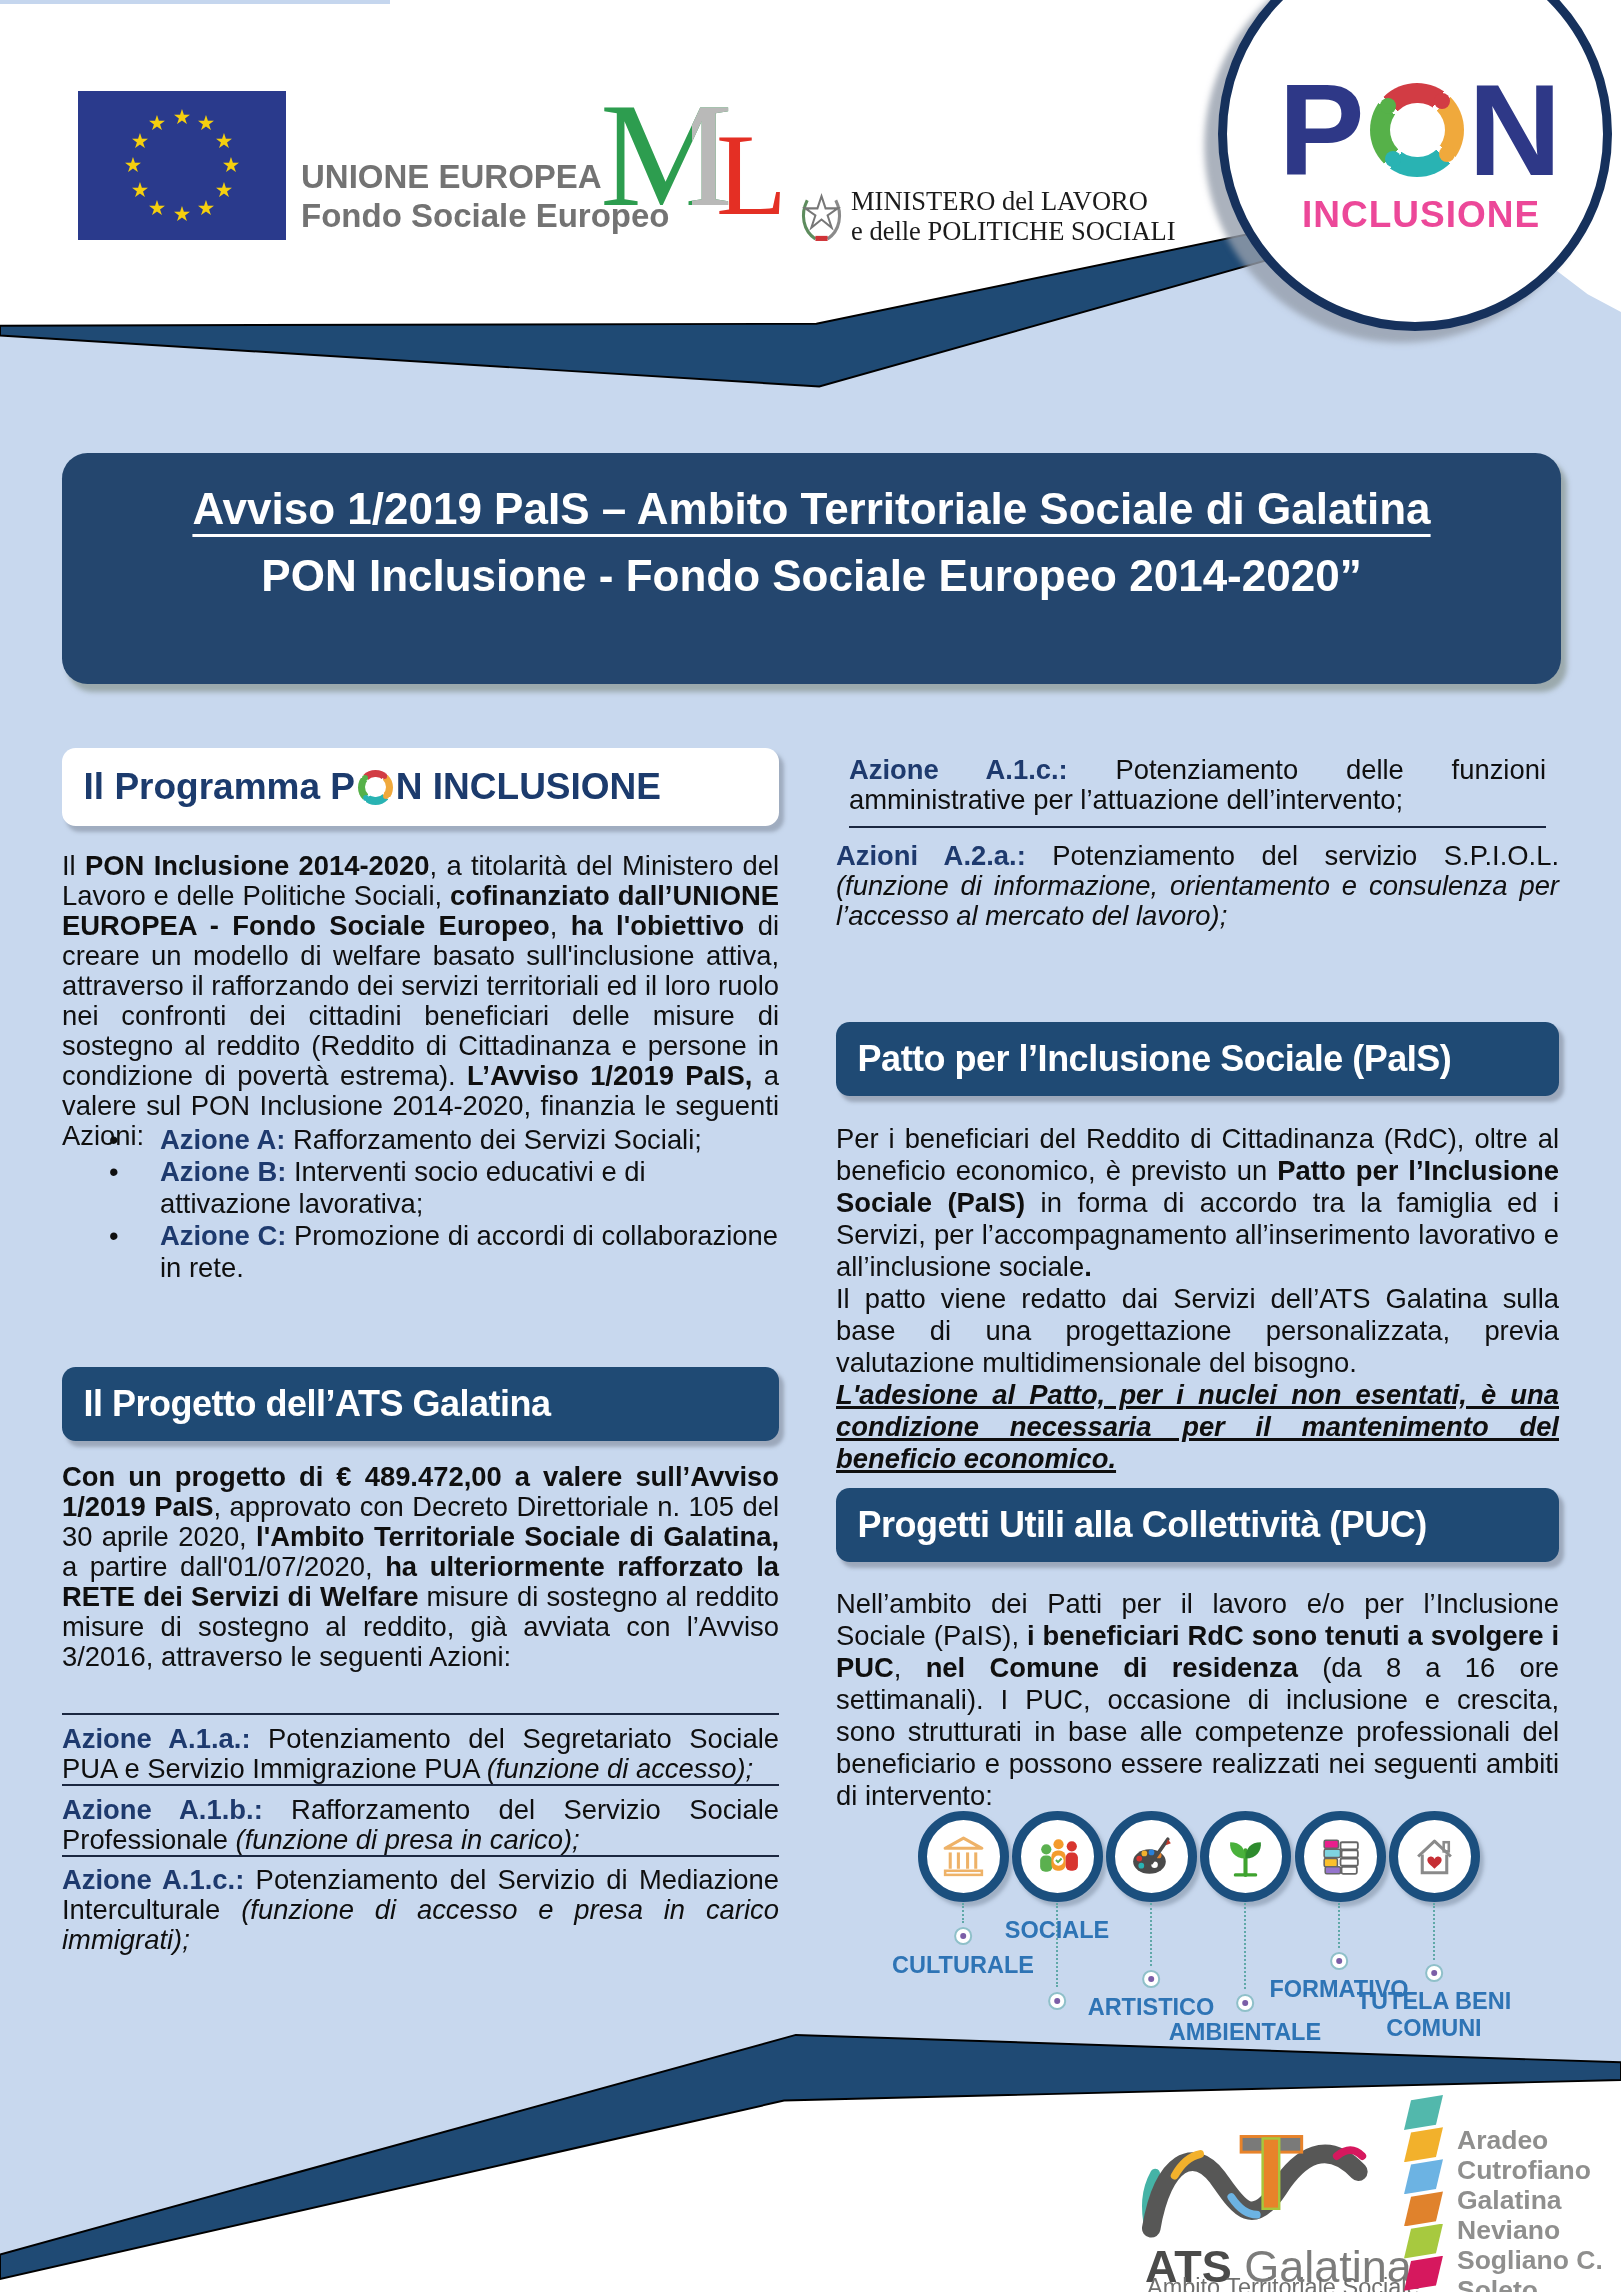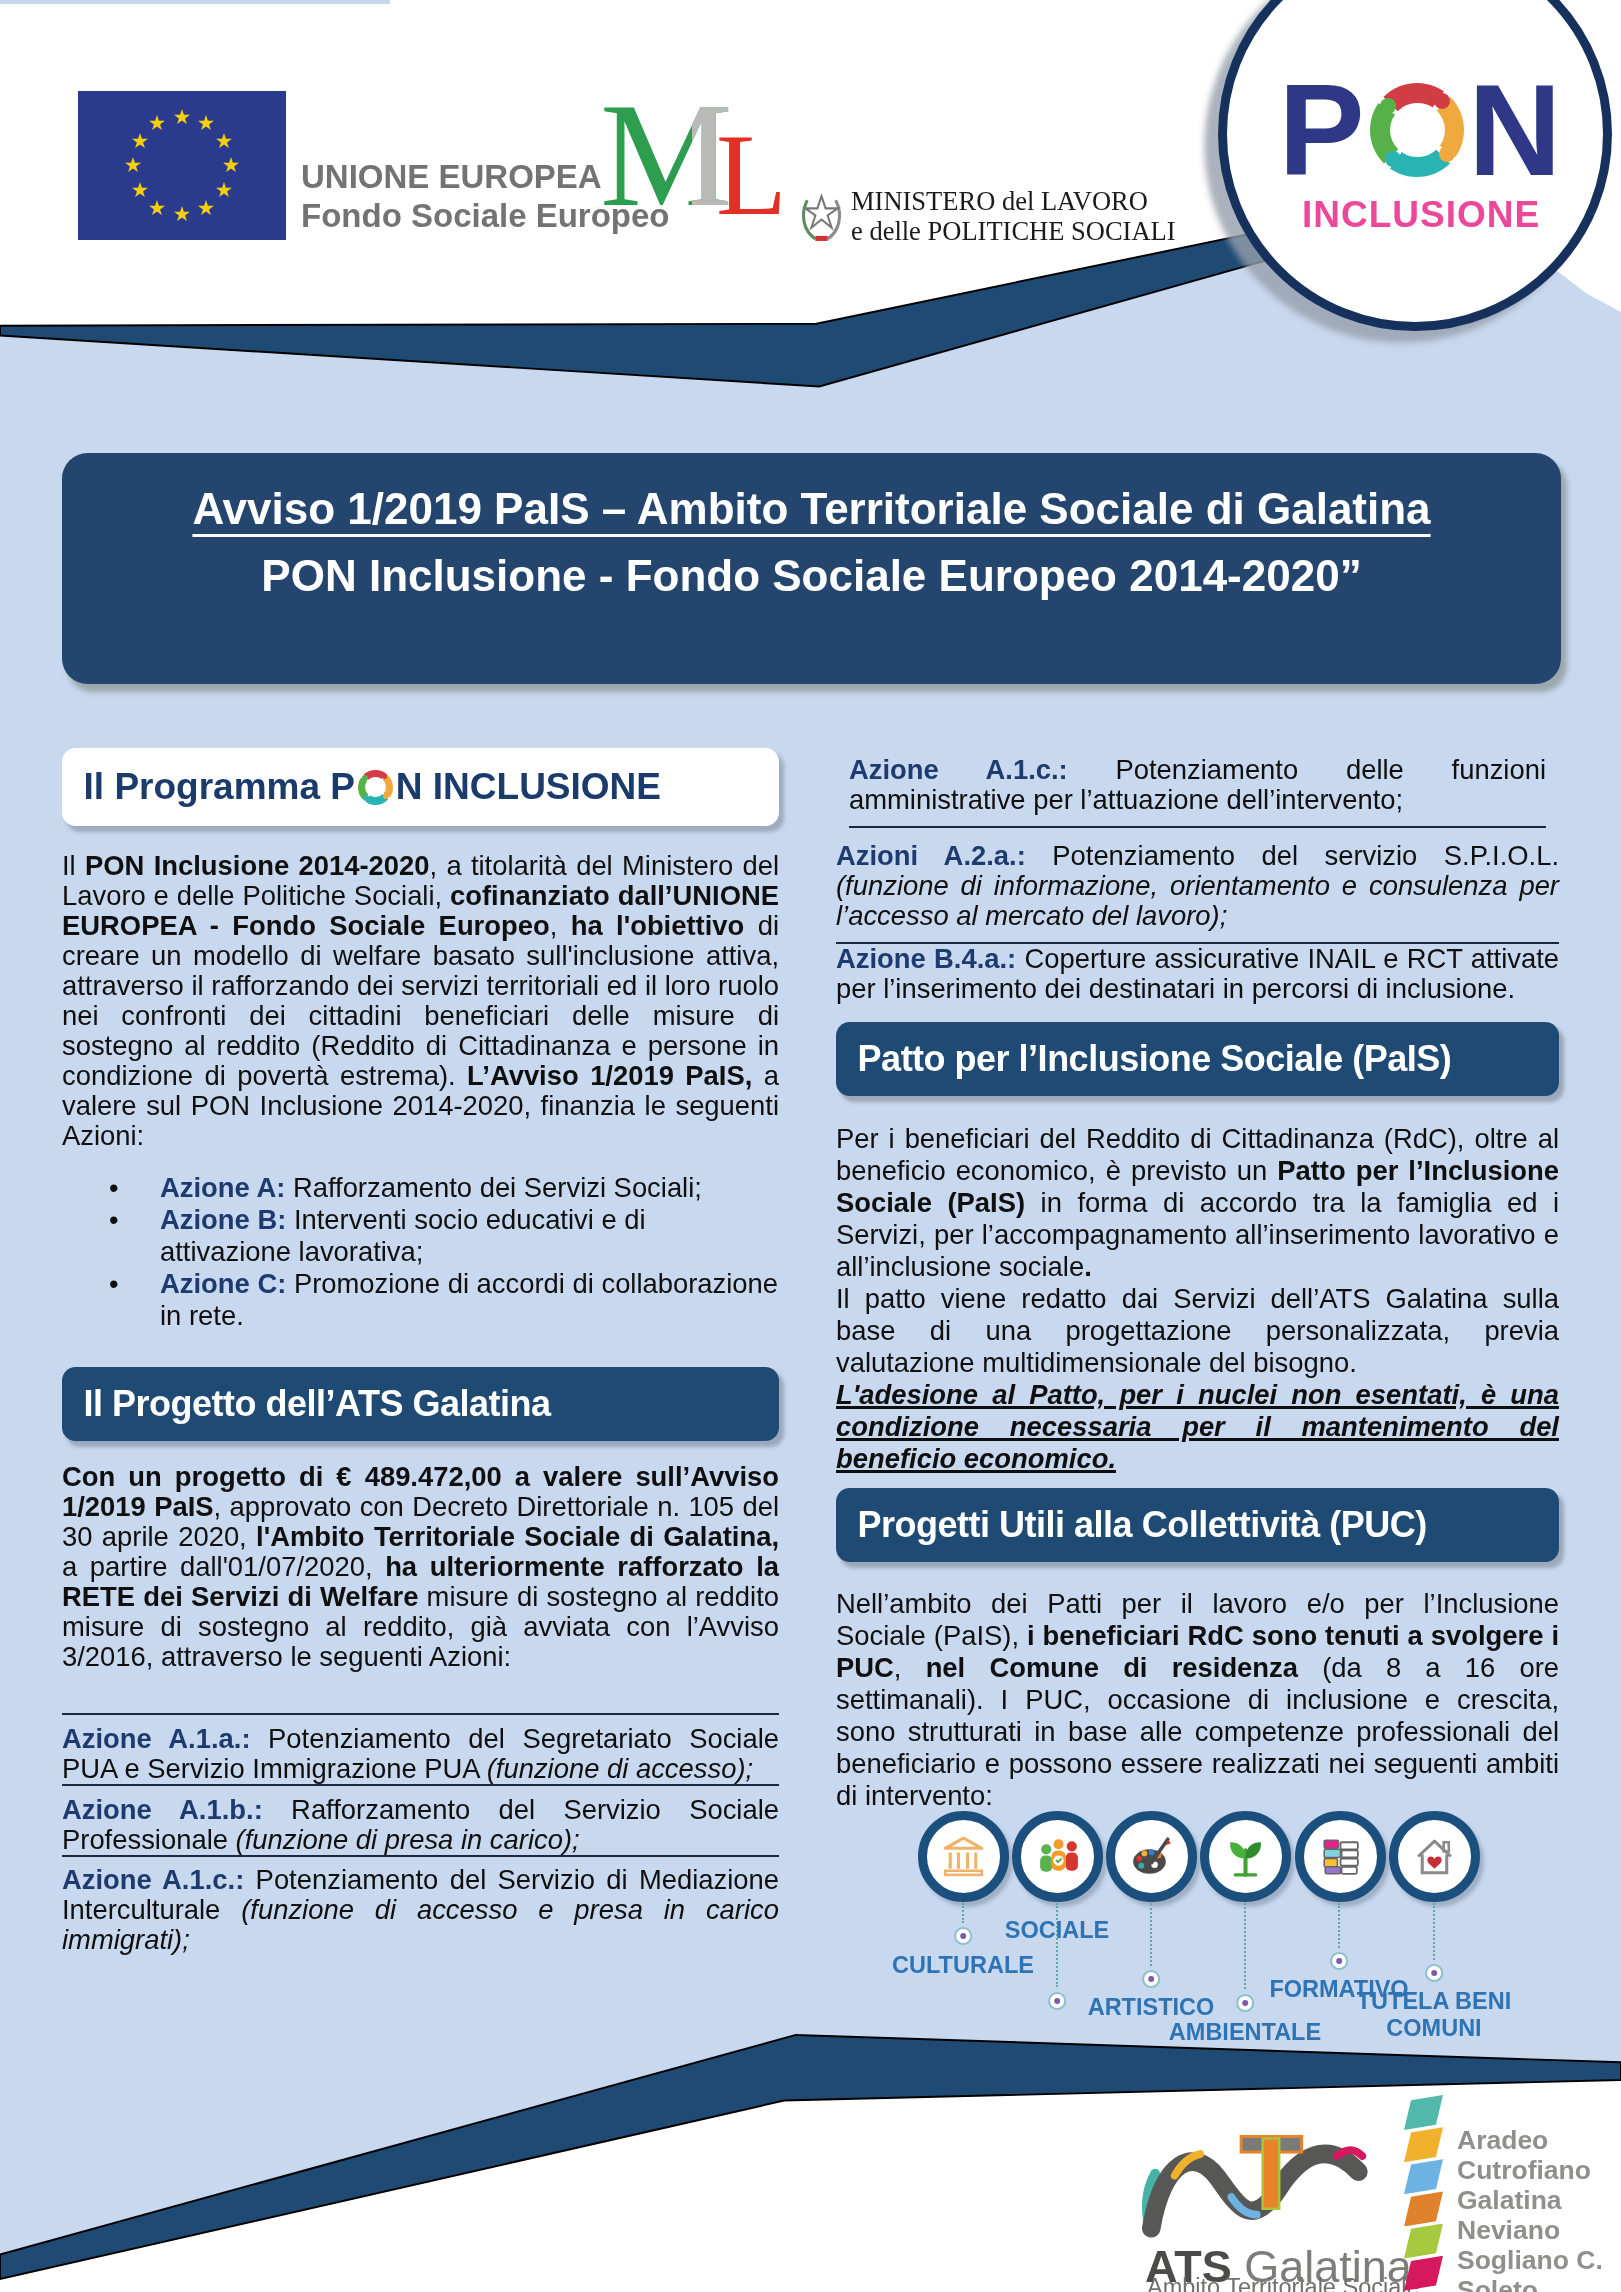--- a/index.html
+++ b/index.html
@@ -178,21 +178,21 @@
           <span class="rd rd2"></span>
           <span class="rd rd3"></span>
           <span class="rd rd4"></span>
       </span>
       <span class="t">N INCLUSIONE</span>
     </div>
   </div>
 
   <div class="colL body-t abs" style="top:851px"><span>Il </span><span class="b">PON Inclusione 2014-2020</span><span>, a titolarità del Ministero del Lavoro e delle Politiche Sociali, </span><span class="b">cofinanziato dall’UNIONE EUROPEA - Fondo Sociale Europeo</span><span>, </span><span class="b">ha l'obiettivo</span><span> di creare un modello di welfare basato sull'inclusione attiva, attraverso il rafforzando dei servizi territoriali ed il loro ruolo nei confronti dei cittadini beneficiari delle misure di sostegno al reddito (Reddito di Cittadinanza e persone in condizione di povertà estrema). </span><span class="b">L’Avviso 1/2019 PaIS,</span><span> a valere sul PON Inclusione 2014-2020, finanzia le seguenti Azioni:</span></div>
 
-  <ul class="bl colL abs" style="top:1172px">
+  <ul class="bl colL abs" style="top:1124px">
     <li><span class="azlbl">Azione A:</span><span> Rafforzamento dei Servizi Sociali;</span></li>
     <li><span class="azlbl">Azione B:</span><span> Interventi socio educativi e di attivazione lavorativa;</span></li>
     <li><span class="azlbl">Azione C:</span><span> Promozione di accordi di collaborazione in rete.</span></li>
   </ul>
 
   <div class="colL abs" style="top:1367px">
     <div class="boxn">
         <span class="t">Il Progetto dell’ATS Galatina</span>
       </div>
   </div>
@@ -210,23 +210,20 @@
       <span class="azlbl">Azione A.1.c.:</span><span> Potenziamento del Servizio di Mediazione Interculturale </span><span class="i">(funzione di accesso e presa in carico immigrati);</span>
     </p>
   </div>
 
   <div class="colR abs" style="top:742px">
     <p class="az-r body-t" style="margin:13px">
       <span class="azlbl">Azione A.1.c.:</span><span> Potenziamento delle funzioni amministrative per l’attuazione dell’intervento;</span><span class="i"></span>
     </p>
     <p class="az-r body-t" style="margin:0">
       <span class="azlbl">Azioni A.2.a.:</span><span> Potenziamento del servizio S.P.I.O.L. </span><span class="i">(funzione di informazione, orientamento e consulenza per l’accesso al mercato del lavoro);</span>
-    </p>
-    <p class="az-r body-t" style="margin:0">
-      <span class="azlbl">Azione B.4.a.:</span><span> Coperture assicurative INAIL e RCT attivate per l’inserimento dei destinatari in percorsi di inclusione.</span><span class="i"></span>
     </p>
   </div>
 
   <div class="colR abs" style="top:1022px">
     <div class="boxn">
         <span class="t">Patto per l’Inclusione Sociale (PaIS)</span>
       </div>
   </div>
 
   <div class="colR abs" style="top:1123px">

